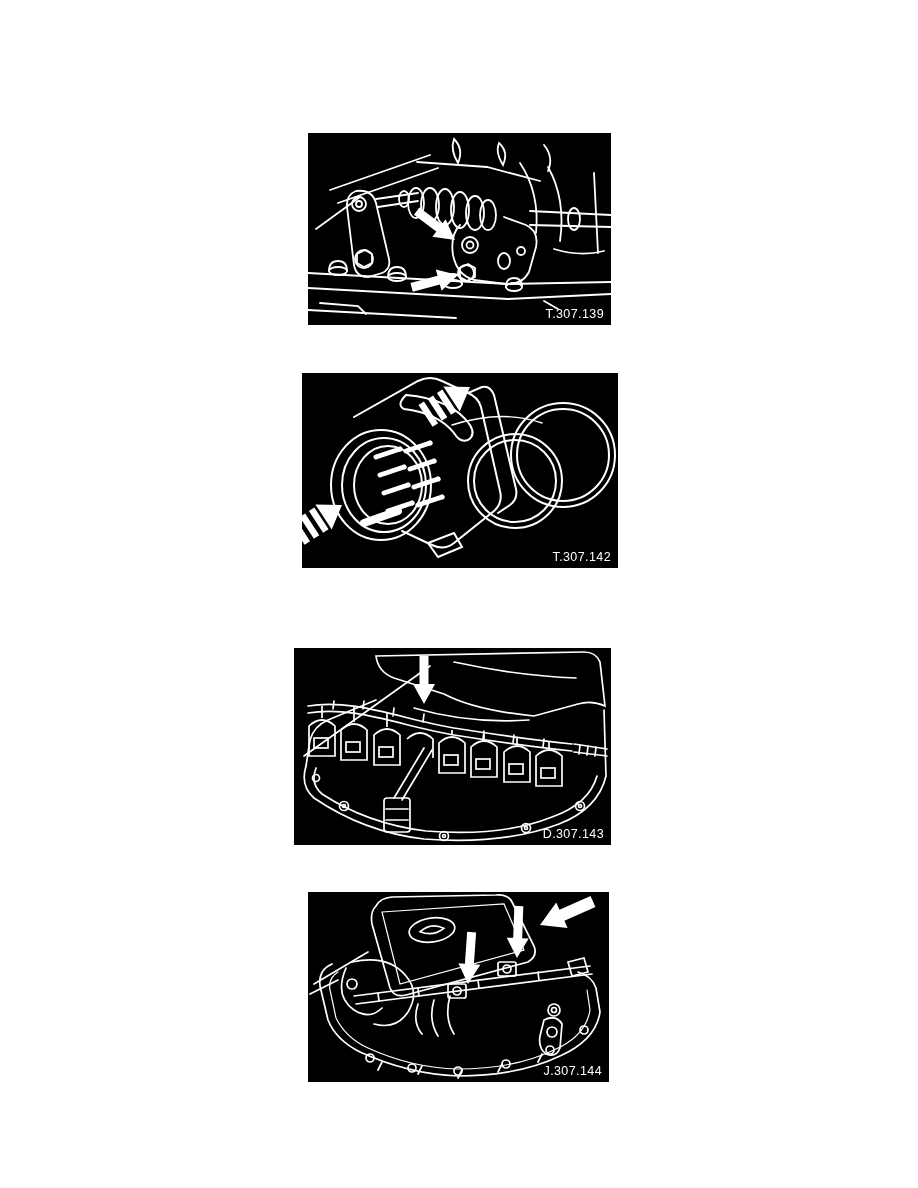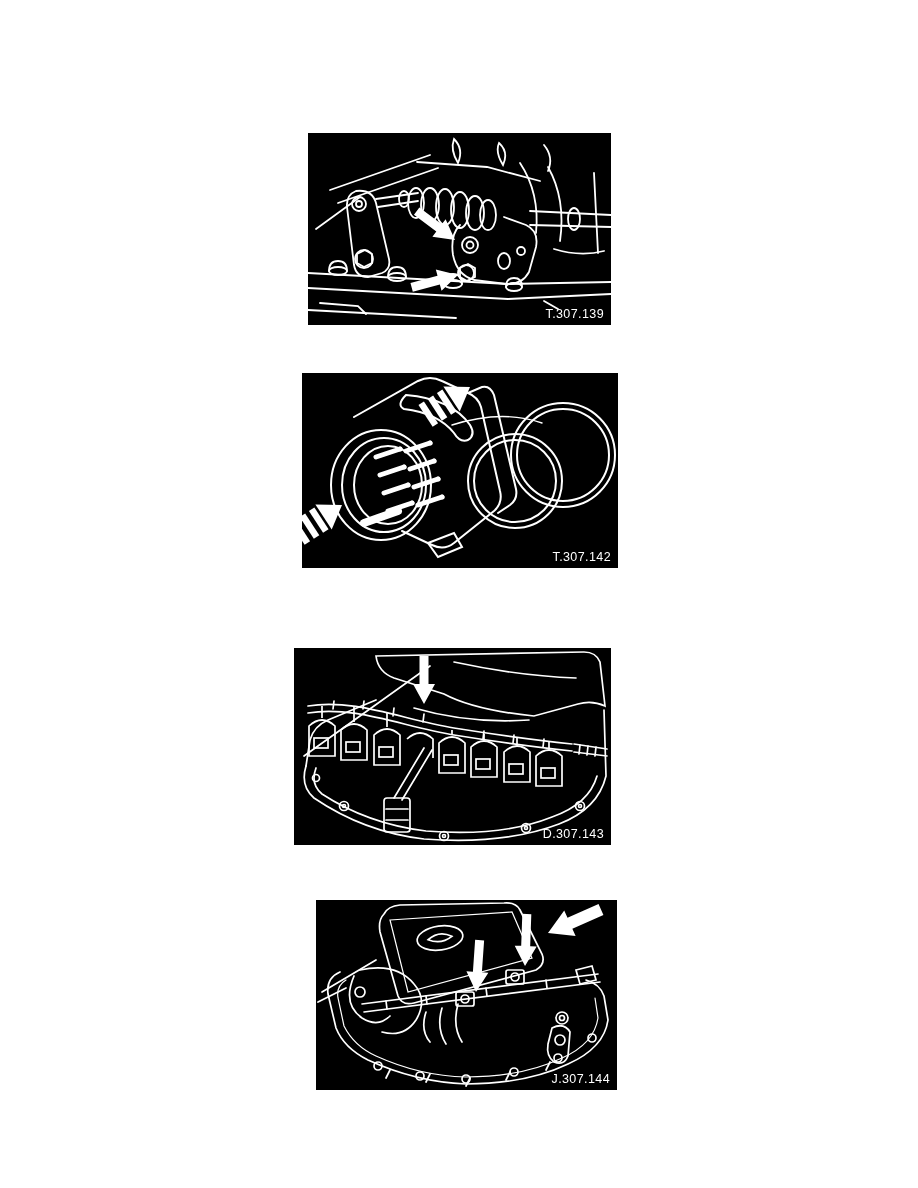--- a/index.html
+++ b/index.html
@@ -231,21 +231,21 @@
 
         <path d="M28,58 L28,70 M60,58 L60,74 M93,64 L93,79 M158,82 L158,87 M190,86 L190,91 M223,90 L223,96 M255,94 L255,100"></path>
       </g>
       <g fill="#ffffff" stroke="none">
         <path transform="translate(130,56) rotate(90)" d="M0,0 L-20,-11 L-20,-4.5 L-48,-4.5 L-48,4.5 L-20,4.5 L-20,11 Z"></path>
       </g>
     </svg>
     <figcaption class="fig-label">D.307.143</figcaption>
   </figure>
 
-  <figure class="panel p4" style="margin:8px">
+  <figure class="panel p4" style="margin:0">
     <svg viewBox="0 0 301 190" width="301" height="190">
       <g stroke="#ffffff" fill="none" stroke-width="1.7" stroke-linecap="round">
 
         <path d="M68,14 Q72,6 84,5 L188,3 Q200,2 204,10 L226,54 Q230,64 220,70 L98,103 Q86,106 82,96 L64,32 Q62,20 68,14 Z"></path>
         <path d="M74,20 L196,12 L216,58 L92,92 Z" stroke-width="1.2"></path>
 
         <g transform="rotate(-8 124 38)">
           <ellipse cx="124" cy="38" rx="23" ry="12"></ellipse>
           <path d="M112,38 Q124,30 136,38 Q124,45 112,38 Z"></path>
         </g>

